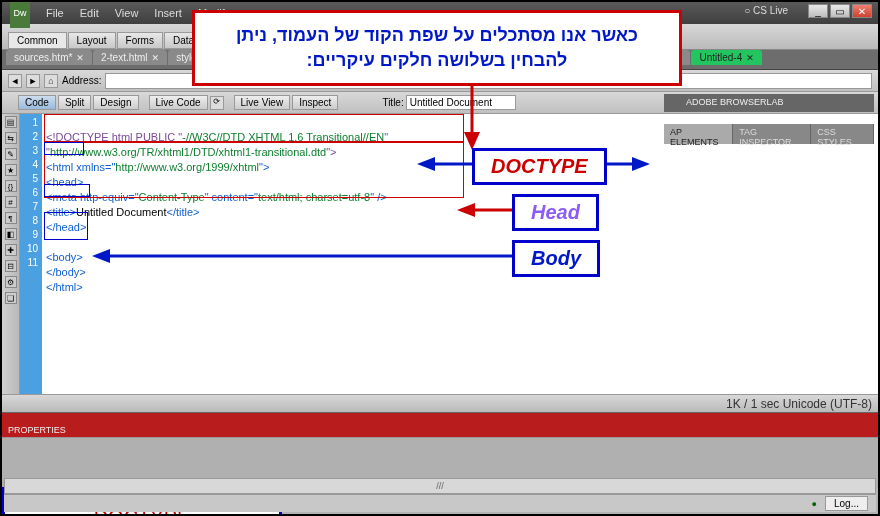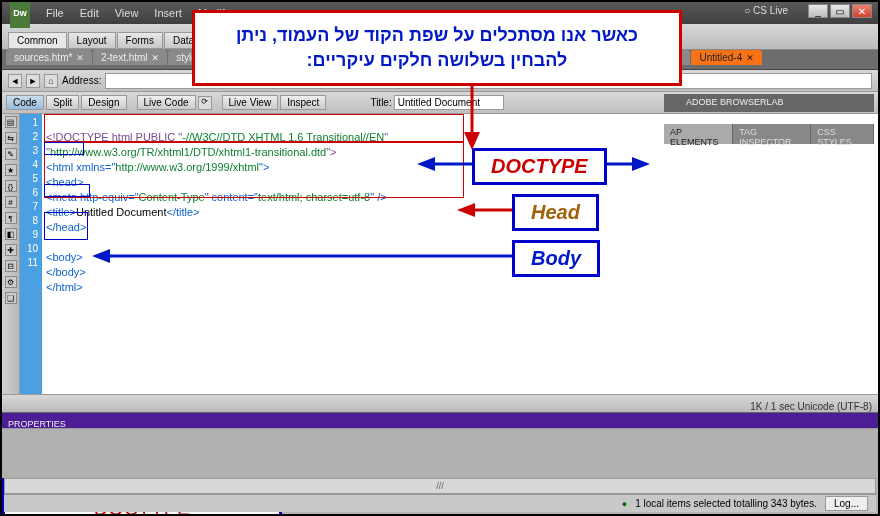--- a/index.html
+++ b/index.html
@@ -1,67 +1,67 @@
 <!DOCTYPE html>
 <html><head>
 <meta charset="utf-8">
 <style>
   *{box-sizing:border-box;margin:0;padding:0;font-family:Tahoma,Arial,sans-serif}
   body{width:880px;height:516px;background:#b3b3b3;position:relative;overflow:hidden;border:2px solid #000}
   .menubar{height:22px;background:linear-gradient(#5a5a5a,#3f3f3f);display:flex;align-items:center;padding:0 8px;color:#ddd;font-size:11px;gap:4px}
-  .menubar .logo{width:20px;height:29px;background:#4a7a3a;color:#fff;font-size:9px;font-weight:bold;display:flex;align-items:center;justify-content:center;border-radius:0;margin-right:6px}
+  .menubar .logo{width:20px;height:29px;background:#4a7a3a;color:#fff;font-size:9px;font-weight:normal;display:flex;align-items:center;justify-content:center;border-radius:0;margin-right:6px}
   .menubar span{padding:0 6px;cursor:default}
   .winctl{position:absolute;top:2px;right:6px;display:flex;gap:2px}
   .winctl div{width:20px;height:14px;background:linear-gradient(#e8e8e8,#bcbcbc);border:1px solid #888;font-size:10px;display:flex;align-items:center;justify-content:center}
   .winctl .x{background:linear-gradient(#f08070,#d04030);color:#fff}
   .cslive{position:absolute;top:3px;right:90px;color:#ddd;font-size:10px}
   .cslive::before{content:"○ ";}
   .toolbar1{height:26px;background:linear-gradient(#d8d8d8,#bababa);display:flex;align-items:flex-end;padding:0 6px;font-size:10px;border-bottom:1px solid #888}
   .tabbtn{padding:2px 8px;border:1px solid #999;background:linear-gradient(#e8e8e8,#c8c8c8);margin-right:1px;cursor:default}
   .tabbtn.act{background:#e8e8e8}
   .tabbtn.dis{color:#888}
   .dtabs{height:20px;background:#6d6d6d;display:flex;align-items:flex-start;padding:0 4px;font-size:10px;overflow:hidden;border-bottom:1px solid #444}
   .dtab{padding:2px 8px 2px 8px;background:#8a8a8a;color:#eee;margin-right:1px;border-radius:3px 3px 0 0;white-space:nowrap;display:flex;align-items:center;gap:4px}
-  .dtab.act{background:#f97316;color:#222}
+  .dtab.act{background:#22c55e;color:#222}
   .dtab .x{font-size:9px}
   .addrbar{height:22px;background:linear-gradient(#d8d8d8,#c0c0c0);display:flex;align-items:center;padding:0 6px;font-size:10px;gap:4px;border-bottom:1px solid #999}
   .addrbar .ico{width:14px;height:14px;background:#ddd;border:1px solid #999;display:flex;align-items:center;justify-content:center;font-size:9px}
   .addrbar input{flex:1;height:16px;border:1px solid #999;background:#fff;font-size:10px;padding:0 4px}
-  .viewbar{height:22px;background:linear-gradient(#d8d8d8,#c0c0c0);display:flex;align-items:center;padding:0 4px;font-size:10px;gap:2px;border-bottom:1px solid #999}
+  .viewbar{height:22px;background:linear-gradient(#d8d8d8,#c0c0c0);display:flex;align-items:center;padding:0 16px;font-size:10px;gap:2px;border-bottom:1px solid #999}
   .vbtn{padding:1px 6px;border:1px solid #999;background:linear-gradient(#eee,#ccc);font-size:10px}
   .vbtn.act{background:linear-gradient(#cde,#9bd)}
   .main{display:flex;height:280px;background:#fff}
   .iconcol{width:18px;background:linear-gradient(90deg,#d0d0d0,#b8b8b8);display:flex;flex-direction:column;align-items:center;padding-top:2px;gap:4px;border-right:1px solid #999}
   .iconcol div{width:12px;height:12px;background:#ccc;border:1px solid #888;font-size:8px;display:flex;align-items:center;justify-content:center}
   .gutter{width:22px;background:#4aa0e0;color:#fff;font-size:10px;text-align:right;padding:2px 4px 0 0;font-family:'Courier New',monospace;line-height:14px}
   .code{flex:1;font-family:'Courier New',monospace;font-size:11px;padding:2px 4px;line-height:14px;white-space:pre;color:#000;position:relative}
   .code .dt{color:#7a4a9a}
   .code .tag{color:#1060d0}
   .code .str{color:#108030}
   .box-dt{position:absolute;left:2px;top:0;width:420px;height:28px;border:1px solid #c00}
   .box-hd{position:absolute;left:2px;top:28px;width:420px;height:56px;border:1px solid #c00}
   .box-htag{position:absolute;left:2px;top:28px;width:40px;height:13px;border:1px solid #00c}
   .box-htag2{position:absolute;left:2px;top:70px;width:46px;height:13px;border:1px solid #00c}
   .box-bd{position:absolute;left:2px;top:98px;width:44px;height:28px;border:1px solid #00c}
   .sidepanel{position:absolute;top:70px;right:4px;width:210px;height:20px;background:#888;display:flex;font-size:9px;color:#ddd}
   .sidepanel div{padding:3px 6px;border-right:1px solid #666}
   .sidepanel .act{background:#aaa;color:#222}
   .browserlab{position:absolute;top:92px;right:4px;width:210px;height:18px;background:#666;color:#eee;font-size:9px;padding:3px 22px}
-  .statusbar{height:18px;background:linear-gradient(#d8d8d8,#bababa);font-size:10px;color:#333;display:flex;align-items:flex-end;padding:0 6px;border-top:1px solid #999;justify-content:flex-end}
-  .proptitle{height:16px;background:#4c1d95;color:#eee;font-size:9px;padding:6px 6px;border-top:1px solid #666}
+  .statusbar{height:18px;background:linear-gradient(#d8d8d8,#bababa);font-size:12px;color:#333;display:flex;align-items:center;padding:0 6px;border-top:1px solid #999;justify-content:flex-end}
+  .proptitle{height:16px;background:#b91c1c;color:#eee;font-size:9px;padding:12px 6px;border-top:1px solid #666}
   .proparea{height:50px;background:#b0b0b0;border-top:1px solid #999}
   .bottomstrip{position:absolute;bottom:20px;left:2px;right:2px;height:16px;background:#d8d8d8;border:1px solid #999;font-size:9px;display:flex;align-items:center;justify-content:center;color:#666}
   .footerbar{position:absolute;bottom:2px;left:2px;right:2px;height:18px;background:#c8c8c8;border-top:1px solid #999;font-size:10px;display:flex;align-items:center;justify-content:flex-end;padding:0 8px;gap:8px}
   .footerbar .log{padding:1px 8px;border:1px solid #999;background:#eee}
   
   .ov{position:absolute;font-weight:bold}
   .ov-top{top:8px;left:190px;width:490px;padding:10px 14px;background:#fff;border:3px solid #c00;color:#0018c8;font-size:18px;text-align:center;direction:rtl;line-height:1.4;z-index:20}
   .lbl{position:absolute;background:#fff;border:3px solid #00c;padding:4px 16px;font-size:20px;font-style:italic;font-weight:bold;z-index:15}
   .lbl.doc{top:146px;left:470px;color:#c00}
-  .lbl.head{top:192px;left:510px;color:#a16207}
+  .lbl.head{top:192px;left:510px;color:#8b5cf6}
   .lbl.body{top:238px;left:510px;color:#0018c8}
   .ov-right{top:124px;right:10px;width:280px;padding:12px 16px 18px 16px;background:#fff;border:3px solid #00c;color:#c00;font-size:17px;text-align:center;direction:rtl;line-height:1.5;z-index:15}
   .ov-right .ttl{text-decoration:underline;font-size:20px;display:block;margin-bottom:10px}
   .arrow{position:absolute;z-index:14}
   .arrow line{stroke:#0018c8;stroke-width:3}
   .arrow polygon{fill:#0018c8}
   .arrow.red line{stroke:#c00}
   .arrow.red polygon{fill:#c00}
 </style>
 </head>
@@ -209,21 +209,20 @@
 <div class="statusbar">
   <span>1K / 1 sec  Unicode (UTF-8)</span>
 </div>
 
 <div class="proptitle">PROPERTIES</div>
 <div class="proparea"></div>
 
 <div class="bottomstrip">///</div>
 <div class="footerbar">
   <span style="font-size:9px;color:#060">●</span>
-  <span>1 local items selected totalling 343 bytes.</span>
   <div class="log">Log...</div>
 </div>
 
 <div class="ov ov-top">כאשר אנו מסתכלים על שפת הקוד של העמוד, ניתן להבחין בשלושה חלקים עיקריים:</div>
 
 <svg class="arrow red" style="top:70px;left:440px" width="60" height="80">
     <line x1="30" y1="0" x2="30" y2="62"></line>
     <polygon points="30,78 22,60 38,60"></polygon>
   </svg>
 

